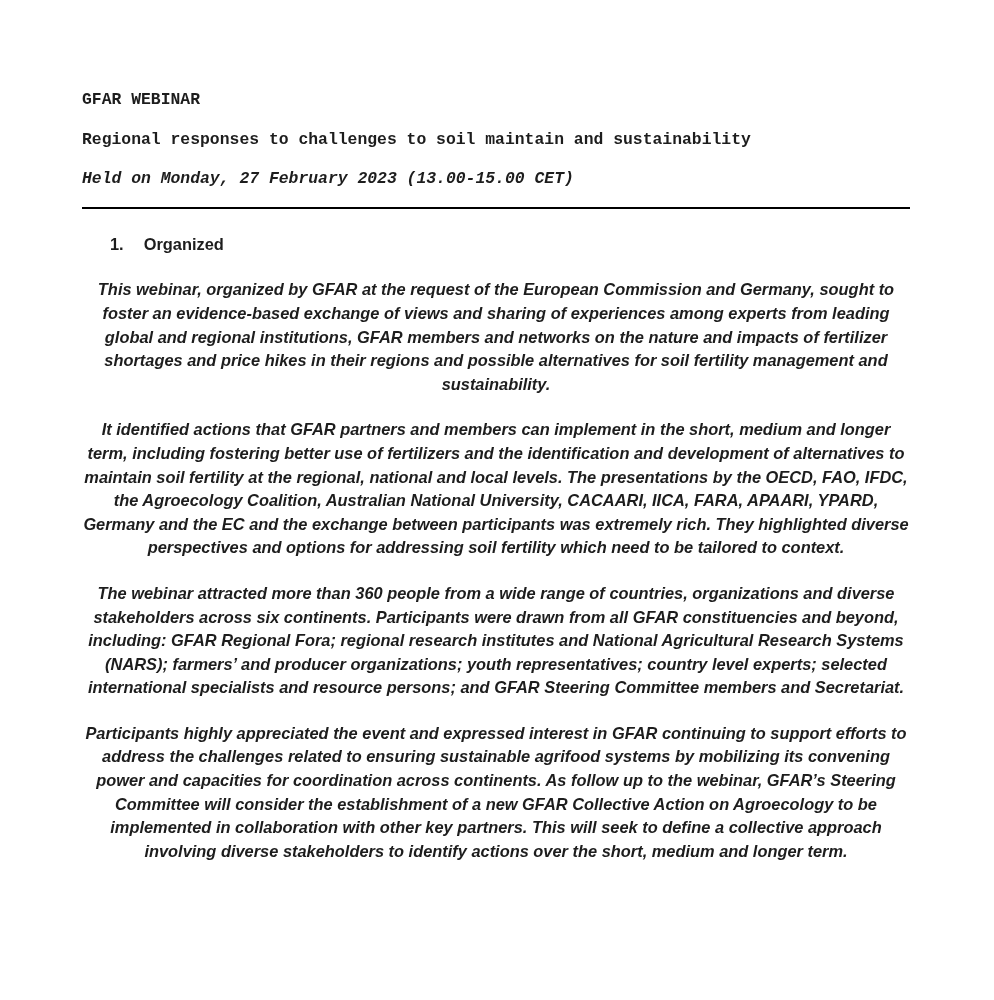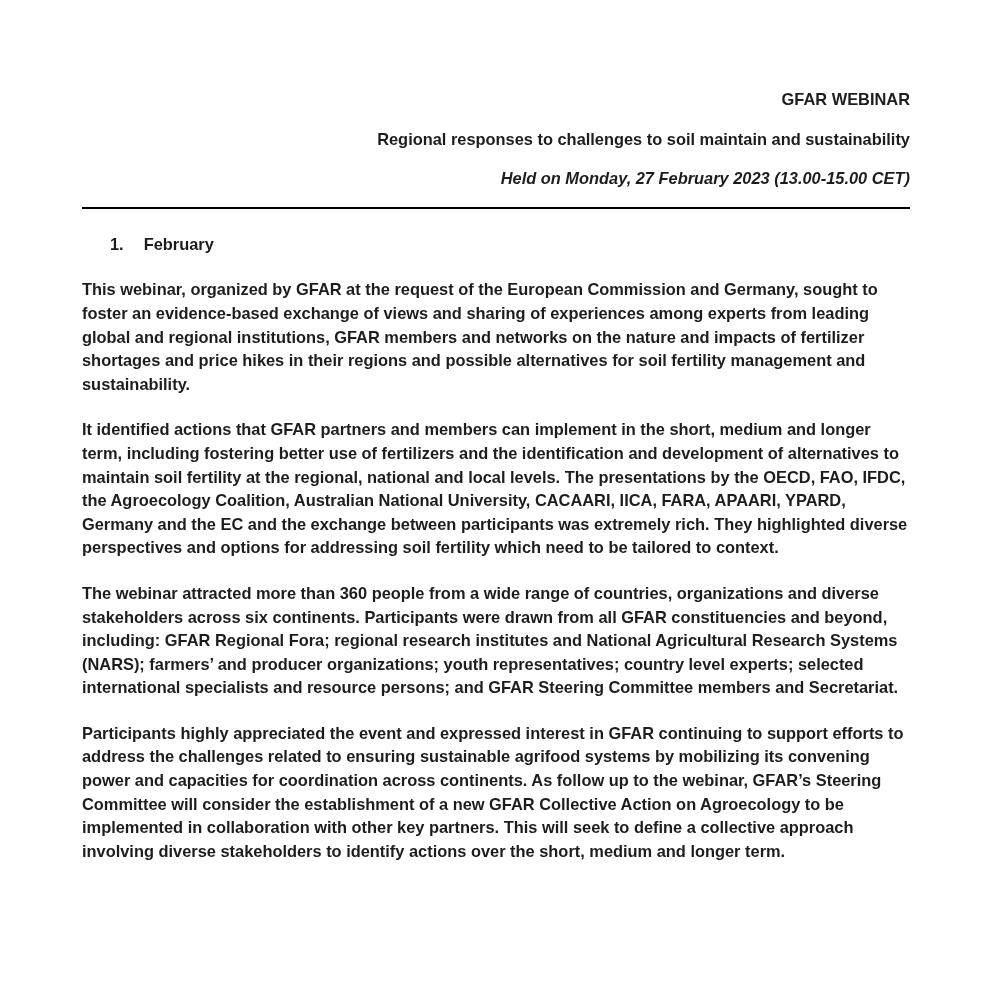--- a/index.html
+++ b/index.html
@@ -10,21 +10,21 @@
   }
   .page {
     width: 994px;
     min-height: 1000px;
     background: #ffffff;
     color: #1d1d1d;
     padding: 88px 84px 20px 82px;
     font-size: 16.4px;
     line-height: 23.6px;
   }
-  .center { text-align: right; }
+  .center { text-align: left; font-family: Liberation Mono, monospace; }
   .h-title {
     font-weight: 700;
     margin-bottom: 16px;
   }
   .h-subtitle {
     font-weight: 700;
     margin-bottom: 16px;
   }
   .h-organizer {
     font-style: italic;
@@ -50,41 +50,42 @@
     font-weight: 700;
     padding-left: 28px;
     margin-bottom: 22px;
   }
   .section-number {
     display: inline-block;
     margin-right: 20px;
   }
   .para {
     font-weight: 700;
+    font-style: italic;
     margin-bottom: 22px;
-    text-align: left;
+    text-align: center;
   }
 </style>
 </head>
 <body>
 
 <div class="page">
 
   <div class="center h-title">GFAR WEBINAR</div>
 
   <div class="center h-subtitle">Regional responses to challenges to soil maintain and sustainability</div>
 
 
   <div class="center h-date">Held on Monday, 27 February 2023 (13.00-15.00 CET)</div>
 
 
   <div class="rule"></div>
 
   <div class="section-heading">
-    <span class="section-number">1.</span><span>February</span>
+    <span class="section-number">1.</span><span>Organized</span>
   </div>
 
   <p class="para">This webinar, organized by GFAR at the request of the European Commission and Germany, sought to foster an evidence-based exchange of views and sharing of experiences among experts from leading global and regional institutions, GFAR members and networks on the nature and impacts of fertilizer shortages and price hikes in their regions and possible alternatives for soil fertility management and sustainability.</p>
 
   <p class="para">It identified actions that GFAR partners and members can implement in the short, medium and longer term, including fostering better use of fertilizers and the identification and development of alternatives to maintain soil fertility at the regional, national and local levels. The presentations by the OECD, FAO, IFDC, the Agroecology Coalition, Australian National University, CACAARI, IICA, FARA, APAARI, YPARD, Germany and the EC and the exchange between participants was extremely rich. They highlighted diverse perspectives and options for addressing soil fertility which need to be tailored to context.</p>
 
   <p class="para">The webinar attracted more than 360 people from a wide range of countries, organizations and diverse stakeholders across six continents. Participants were drawn from all GFAR constituencies and beyond, including: GFAR Regional Fora; regional research institutes and National Agricultural Research Systems (NARS); farmers’ and producer organizations; youth representatives; country level experts; selected international specialists and resource persons; and GFAR Steering Committee members and Secretariat.</p>
 
   <p class="para">Participants highly appreciated the event and expressed interest in GFAR continuing to support efforts to address the challenges related to ensuring sustainable agrifood systems by mobilizing its convening power and capacities for coordination across continents. As follow up to the webinar, GFAR’s Steering Committee will consider the establishment of a new GFAR Collective Action on Agroecology to be implemented in collaboration with other key partners. This will seek to define a collective approach involving diverse stakeholders to identify actions over the short, medium and longer term.</p>
 

